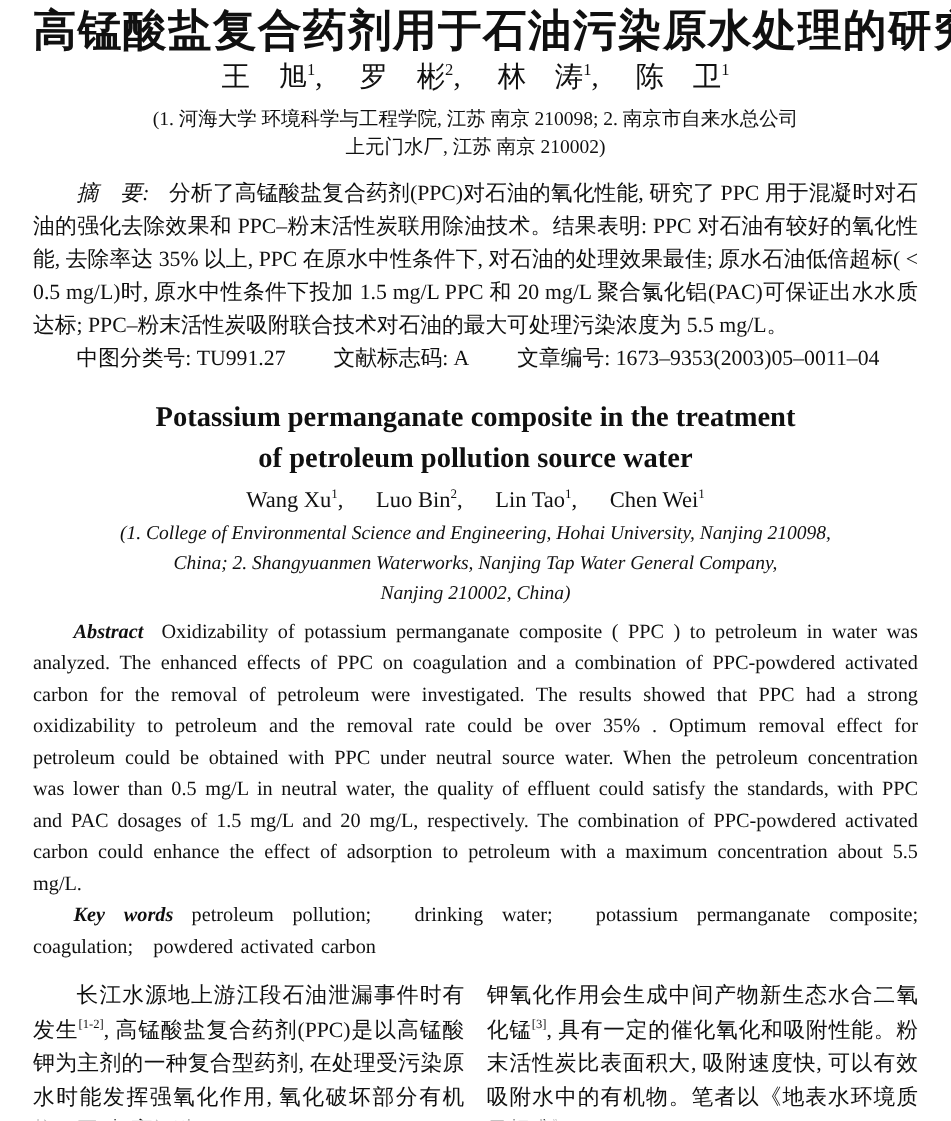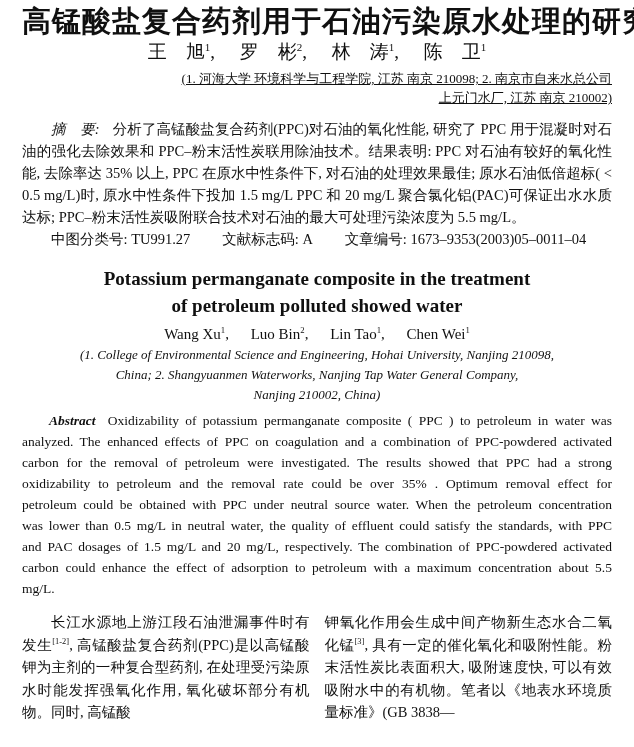--- a/index.html
+++ b/index.html
@@ -32,23 +32,22 @@
   .authors-cn {
     font-size: 19px;
     line-height: 24px;
     text-align: center;
   }
   .authors-cn .author { display: inline-block; margin: 0 10px; }
   .affil-cn {
     margin-top: 5px;
     font-size: 13px;
     line-height: 19px;
-    text-align: right;
+    text-align: center;
     white-space: pre-line;
-    text-decoration: underline;
   }
   
   .cn-block { margin-top: 11px; font-size: 14.5px; line-height: 22px; }
   .cn-block p { text-align: justify; }
   .cn-block .indent { text-indent: 2em; }
   .label-gap { margin-right: 0.9em; font-style: italic; }
   .meta-line { padding-left: 2em; white-space: nowrap; }
   .meta-line .meta-item { margin-right: 2.2em; }
   .meta-line .meta-item:last-child { margin-right: 0; }
   
@@ -106,35 +105,36 @@
 
   <div class="affil-cn">(1. 河海大学 环境科学与工程学院, 江苏 南京 210098; 2. 南京市自来水总公司
 上元门水厂, 江苏 南京 210002)</div>
 
   <div class="cn-block">
     <p class="indent"><span class="label-gap">摘　要:</span><span>分析了高锰酸盐复合药剂(PPC)对石油的氧化性能, 研究了 PPC 用于混凝时对石油的强化去除效果和 PPC–粉末活性炭联用除油技术。结果表明: PPC 对石油有较好的氧化性能, 去除率达 35% 以上, PPC 在原水中性条件下, 对石油的处理效果最佳; 原水石油低倍超标( &lt; 0.5 mg/L)时, 原水中性条件下投加 1.5 mg/L PPC 和 20 mg/L 聚合氯化铝(PAC)可保证出水水质达标; PPC–粉末活性炭吸附联合技术对石油的最大可处理污染浓度为 5.5 mg/L。</span></p>
     <p class="meta-line"><span class="meta-item">中图分类号: TU991.27</span><span class="meta-item">文献标志码: A</span><span class="meta-item">文章编号: 1673–9353(2003)05–0011–04</span></p>
   </div>
 
   <div class="title-en">Potassium permanganate composite in the treatment
-of petroleum polluted showed water</div>
+of petroleum pollution source water</div>
 
   <div class="authors-en">
     <span class="author"><span>Wang Xu</span><sup class="note">1</sup><span>,</span></span>
     <span class="author"><span>Luo Bin</span><sup class="note">2</sup><span>,</span></span>
     <span class="author"><span>Lin Tao</span><sup class="note">1</sup><span>,</span></span>
     <span class="author"><span>Chen Wei</span><sup class="note">1</sup><span></span></span>
   </div>
 
   <div class="affil-en">(1. College of Environmental Science and Engineering, Hohai University, Nanjing 210098,
 China; 2. Shangyuanmen Waterworks, Nanjing Tap Water General Company,
 Nanjing 210002, China)</div>
 
   <div class="en-block">
     <p><span class="bold label-gap">Abstract</span><span>Oxidizability of potassium permanganate composite ( PPC ) to petroleum in water was analyzed. The enhanced effects of PPC on coagulation and a combination of PPC-powdered activated carbon for the removal of petroleum were investigated. The results showed that PPC had a strong oxidizability to petroleum and the removal rate could be over 35% . Optimum removal effect for petroleum could be obtained with PPC under neutral source water. When the petroleum concentration was lower than 0.5 mg/L in neutral water, the quality of effluent could satisfy the standards, with PPC and PAC dosages of 1.5 mg/L and 20 mg/L, respectively. The combination of PPC-powdered activated carbon could enhance the effect of adsorption to petroleum with a maximum concentration about 5.5 mg/L.</span></p>
+    <p><span class="bold label-gap">Key words</span><span>petroleum pollution;　drinking water;　potassium permanganate composite;　coagulation;　powdered activated carbon</span></p>
   </div>
 
   <div class="body-cols">
     <div class="col">
       <p class="first"><span>长江水源地上游江段石油泄漏事件时有发生</span><sup class="note">[1-2]</sup><span>, 高锰酸盐复合药剂(PPC)是以高锰酸钾为主剂的一种复合型药剂, 在处理受污染原水时能发挥强氧化作用, 氧化破坏部分有机物。同时, 高锰酸</span></p>
     </div>
     <div class="col">
       <p><span>钾氧化作用会生成中间产物新生态水合二氧化锰</span><sup class="note">[3]</sup><span>, 具有一定的催化氧化和吸附性能。粉末活性炭比表面积大, 吸附速度快, 可以有效吸附水中的有机物。笔者以《地表水环境质量标准》(GB 3838—</span></p>
     </div>
   </div>

